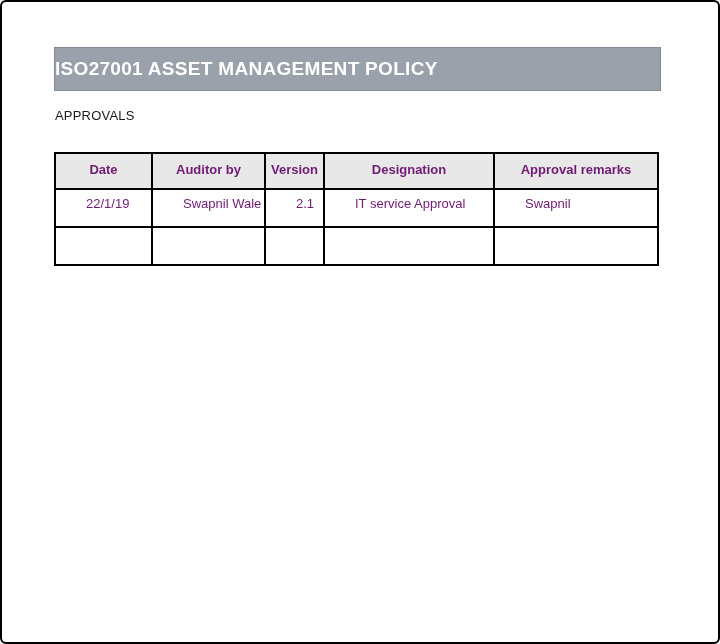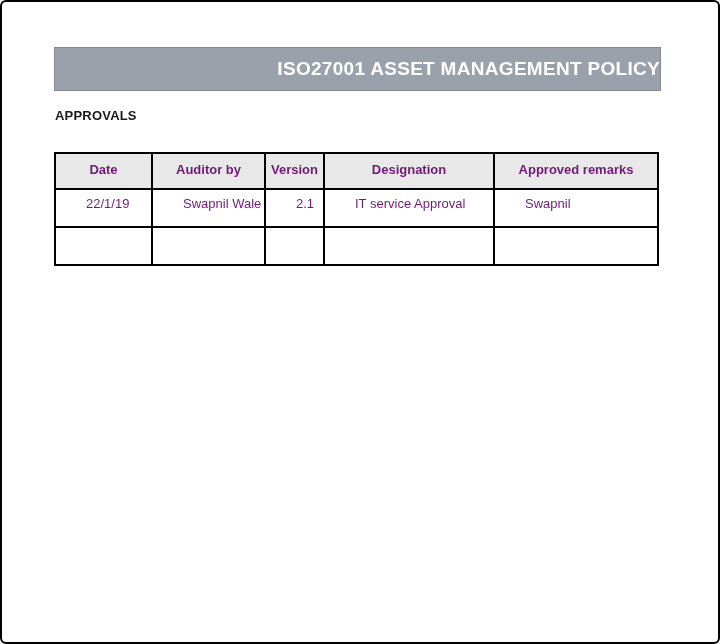--- a/index.html
+++ b/index.html
@@ -22,35 +22,34 @@
     position: absolute;
     left: 52px;
     top: 45px;
     width: 607px;
     height: 44px;
     box-sizing: border-box;
     background: var(--banner-bg, #9aa1ab);
     border: 1px solid var(--banner-border, #848a94);
     display: flex;
     align-items: center;
-    justify-content: flex-end;
+    justify-content: flex-start;
     color: var(--banner-text, #ffffff);
     font-size: 19px;
     font-weight: bold;
     letter-spacing: 0.3px;
     white-space: nowrap;
   }
   .section-label {
     position: absolute;
     left: 53px;
     top: 106px;
     font-size: 13px;
     color: #1a1a1a;
     letter-spacing: 0.2px;
-    font-weight: bold;
   }
   table.approvals {
     position: absolute;
     left: 52px;
     top: 150px;
     width: 603px;
     border-collapse: collapse;
     table-layout: fixed;
   }
   table.approvals th,
@@ -97,21 +96,21 @@
       <col style="width:59px">
       <col style="width:170px">
       <col style="width:164px">
     </colgroup>
     <thead>
       <tr>
         <th>Date</th>
         <th>Auditor by</th>
         <th>Version</th>
         <th>Designation</th>
-        <th>Approved remarks</th>
+        <th>Approval remarks</th>
       </tr>
     </thead>
     <tbody>
       <tr class="row-1">
         <td>22/1/19</td>
         <td>Swapnil Wale</td>
         <td>2.1</td>
         <td>IT service Approval</td>
         <td>Swapnil</td>
       </tr>

